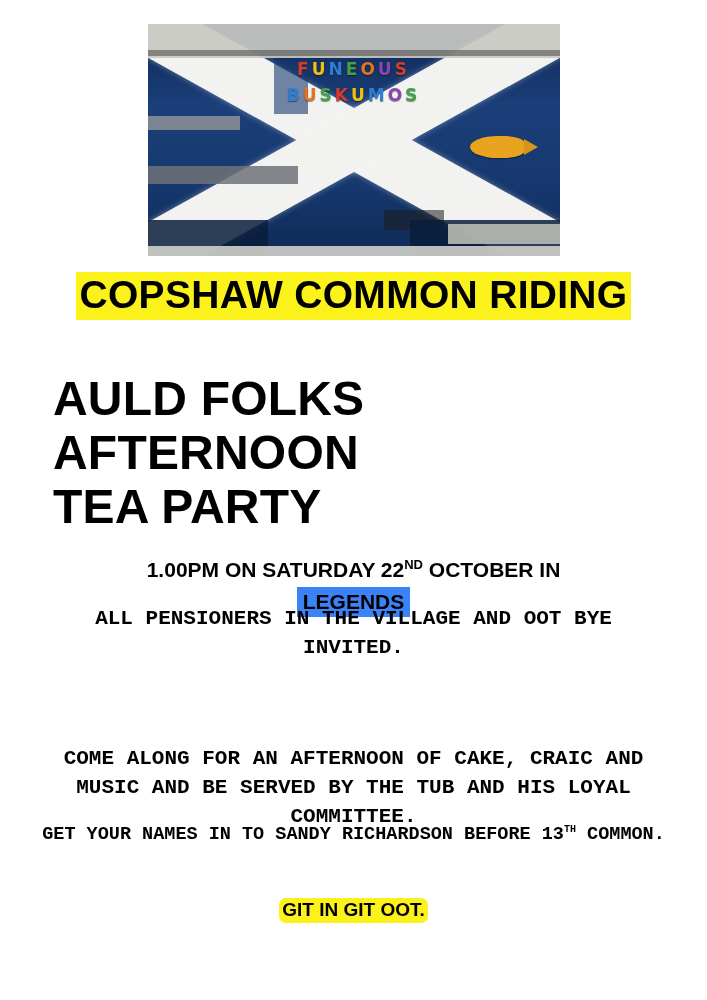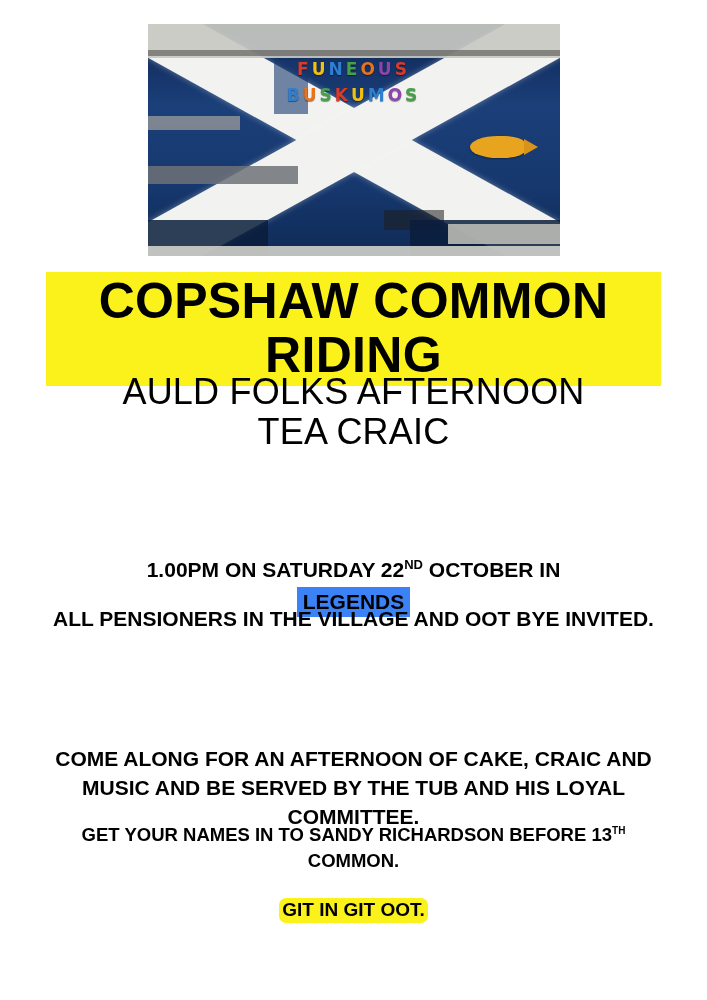--- a/index.html
+++ b/index.html
@@ -125,36 +125,35 @@
   
   .title-band {
     position: absolute;
     left: 46px;
     top: 272px;
     width: 615px;
     text-align: center;
   }
   .title-band .hl {
     background: #fbf21c;
-    font-size: 50px;
+    font-size: 39px;
     font-weight: 700;
     letter-spacing: 0.3px;
     padding: 2px 4px 4px 4px;
     display: inline-block;
     line-height: 1.08;
   }
 
   .headline {
     position: absolute;
     left: 53px;
     top: 372px;
     width: 601px;
-    text-align: center;
-    font-size: 36px;
-    font-weight: 400;
+    font-size: 48px;
+    font-weight: 700;
     line-height: 1.12;
     letter-spacing: 0.2px;
   }
 
   .when {
     position: absolute;
     left: 53px;
     top: 508px;
     width: 601px;
     text-align: center;
@@ -176,20 +175,21 @@
   }
 
   .para {
     position: absolute;
     left: 40px;
     width: 627px;
     text-align: center;
     font-size: 21px;
     font-weight: 700;
     line-height: 1.38;
+    font-family: Liberation Mono, monospace;
   }
   .para.p1 { top: 605px; }
   .para.p2 { top: 697px; margin-top: 48px; }
   .para.p3 { top: 822px; font-size: 18.5px; }
   .para.p3 sup {
     font-size: 10px;
     vertical-align: super;
     line-height: 0;
   }
 
@@ -252,21 +252,21 @@
     <div class="grey-block gb5"></div>
     <div class="photo-bottomstrip"></div>
   </div>
 
   <div class="title-band">
     <span class="hl">COPSHAW COMMON RIDING</span>
   </div>
 
   <div class="headline">
     <div>AULD FOLKS AFTERNOON</div>
-    <div>TEA CRAIC</div>
+    <div>TEA PARTY</div>
   </div>
 
   <div class="when">
     <div>
       <span>1.00PM ON SATURDAY 22</span><sup>ND</sup><span> OCTOBER IN</span>
     </div>
     <div>
       <span class="venue-hl">LEGENDS</span>
     </div>
   </div>

